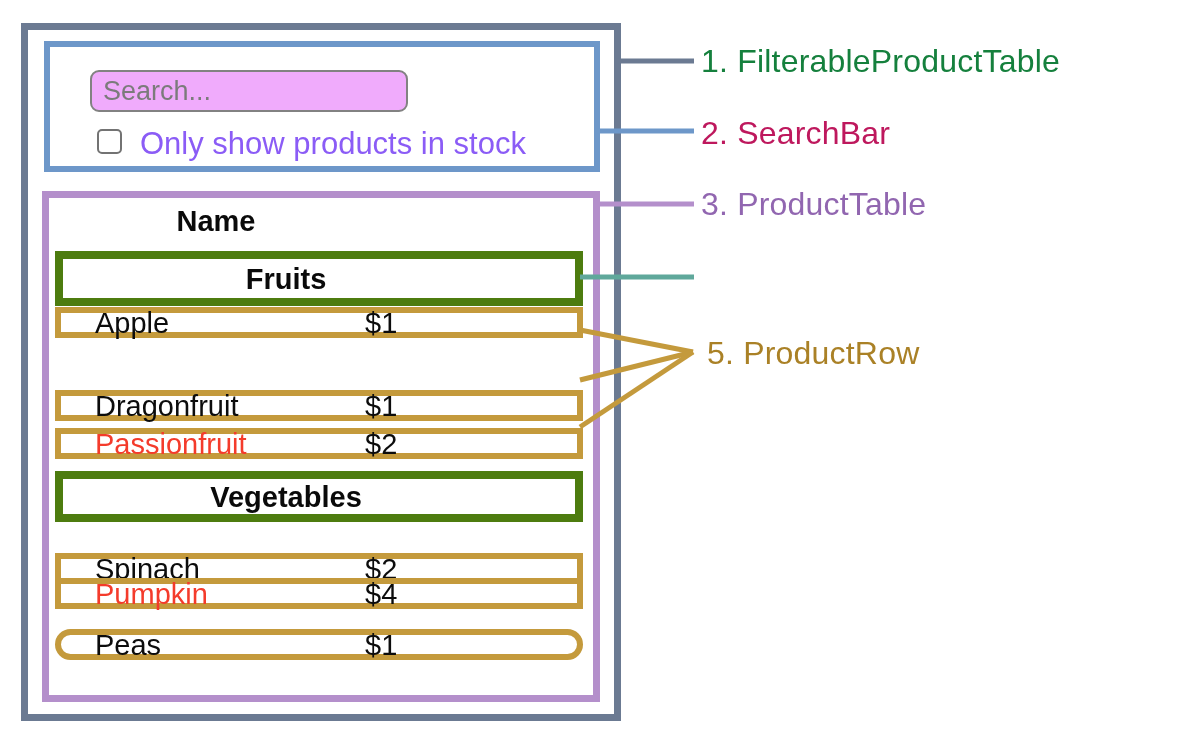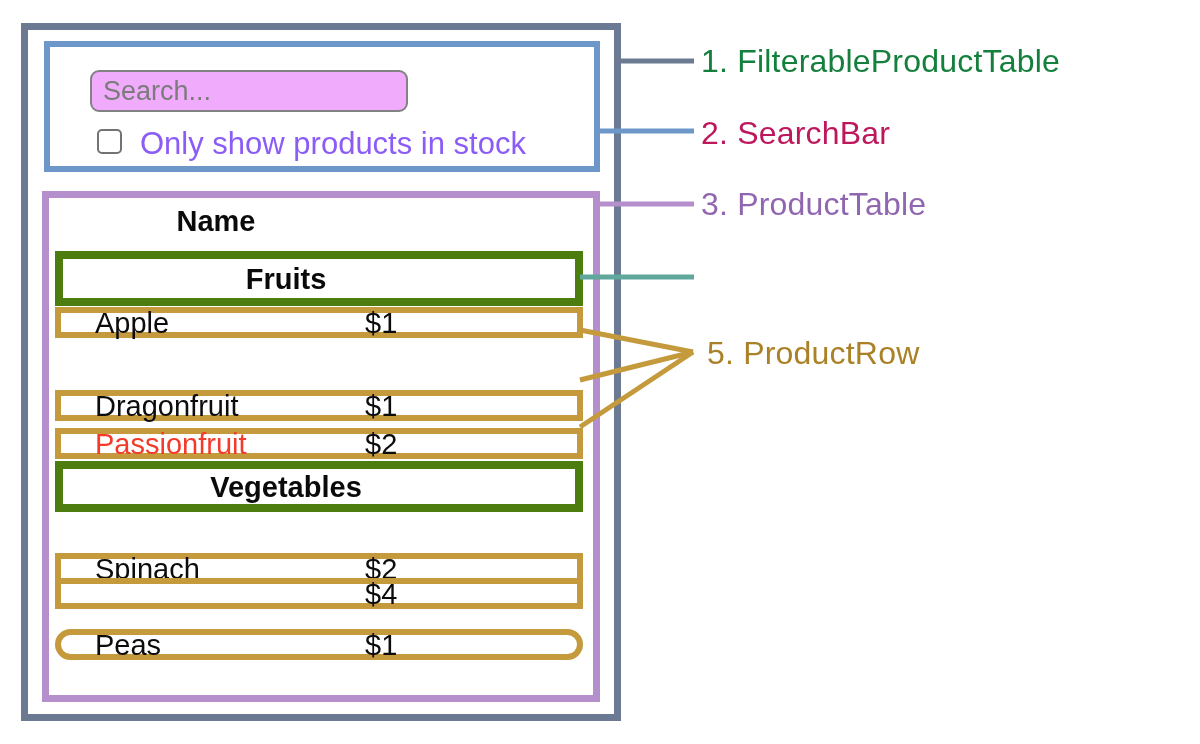--- a/index.html
+++ b/index.html
@@ -30,21 +30,21 @@
   #stock-label{left:140px;top:127px;font-size:31px;line-height:33px;color:#8b5cf6;white-space:nowrap;}
 
   
   .col-header{top:205px;width:140px;text-align:center;font-size:29px;font-weight:bold;color:#0a0a0a;}
   #header-name{left:146px;}
   #header-price{left:345px;}
 
   
   .category-row{left:55px;width:528px;border:8px solid #4d7c0f;background:#fff;}
   #category-fruits{top:251px;height:55px;}
-  #category-vegetables{top:461px;height:51px;}
+  #category-vegetables{top:471px;height:51px;}
   .category-label{
     position:absolute;left:223px;top:50%;transform:translate(-50%,-50%);
     font-size:29px;font-weight:bold;color:#0a0a0a;white-space:nowrap;
   }
   .product-row{left:55px;width:528px;height:31px;border:6px solid #c49a3c;background:#fff;}
   #row-apple{top:307px;}
   #row-dragonfruit{top:358px;margin-top:32px;}
   #row-passionfruit{top:409px;margin-top:19px;}
   #row-spinach{top:553px;}
   #row-pumpkin{top:578px;}
@@ -102,20 +102,21 @@
 
   <div class="abs category-row" id="category-vegetables">
     <span class="category-label">Vegetables</span>
   </div>
 
   <div class="abs product-row" id="row-spinach">
     <span class="cell-name">Spinach</span>
     <span class="cell-price">$2</span>
   </div>
   <div class="abs product-row out-of-stock" id="row-pumpkin">
+    <span class="cell-name">Pumpkin</span>
     <span class="cell-price">$4</span>
   </div>
   <div class="abs product-row" id="row-peas">
     <span class="cell-name">Peas</span>
     <span class="cell-price">$1</span>
   </div>
 
   <svg class="abs" id="connector-svg" viewBox="0 0 1200 744" xmlns="http://www.w3.org/2000/svg">
     <line x1="616" y1="61" x2="694" y2="61" stroke="#6b7a92" stroke-width="5"></line>
     <line x1="596" y1="131" x2="694" y2="131" stroke="#6d97c9" stroke-width="5"></line>

